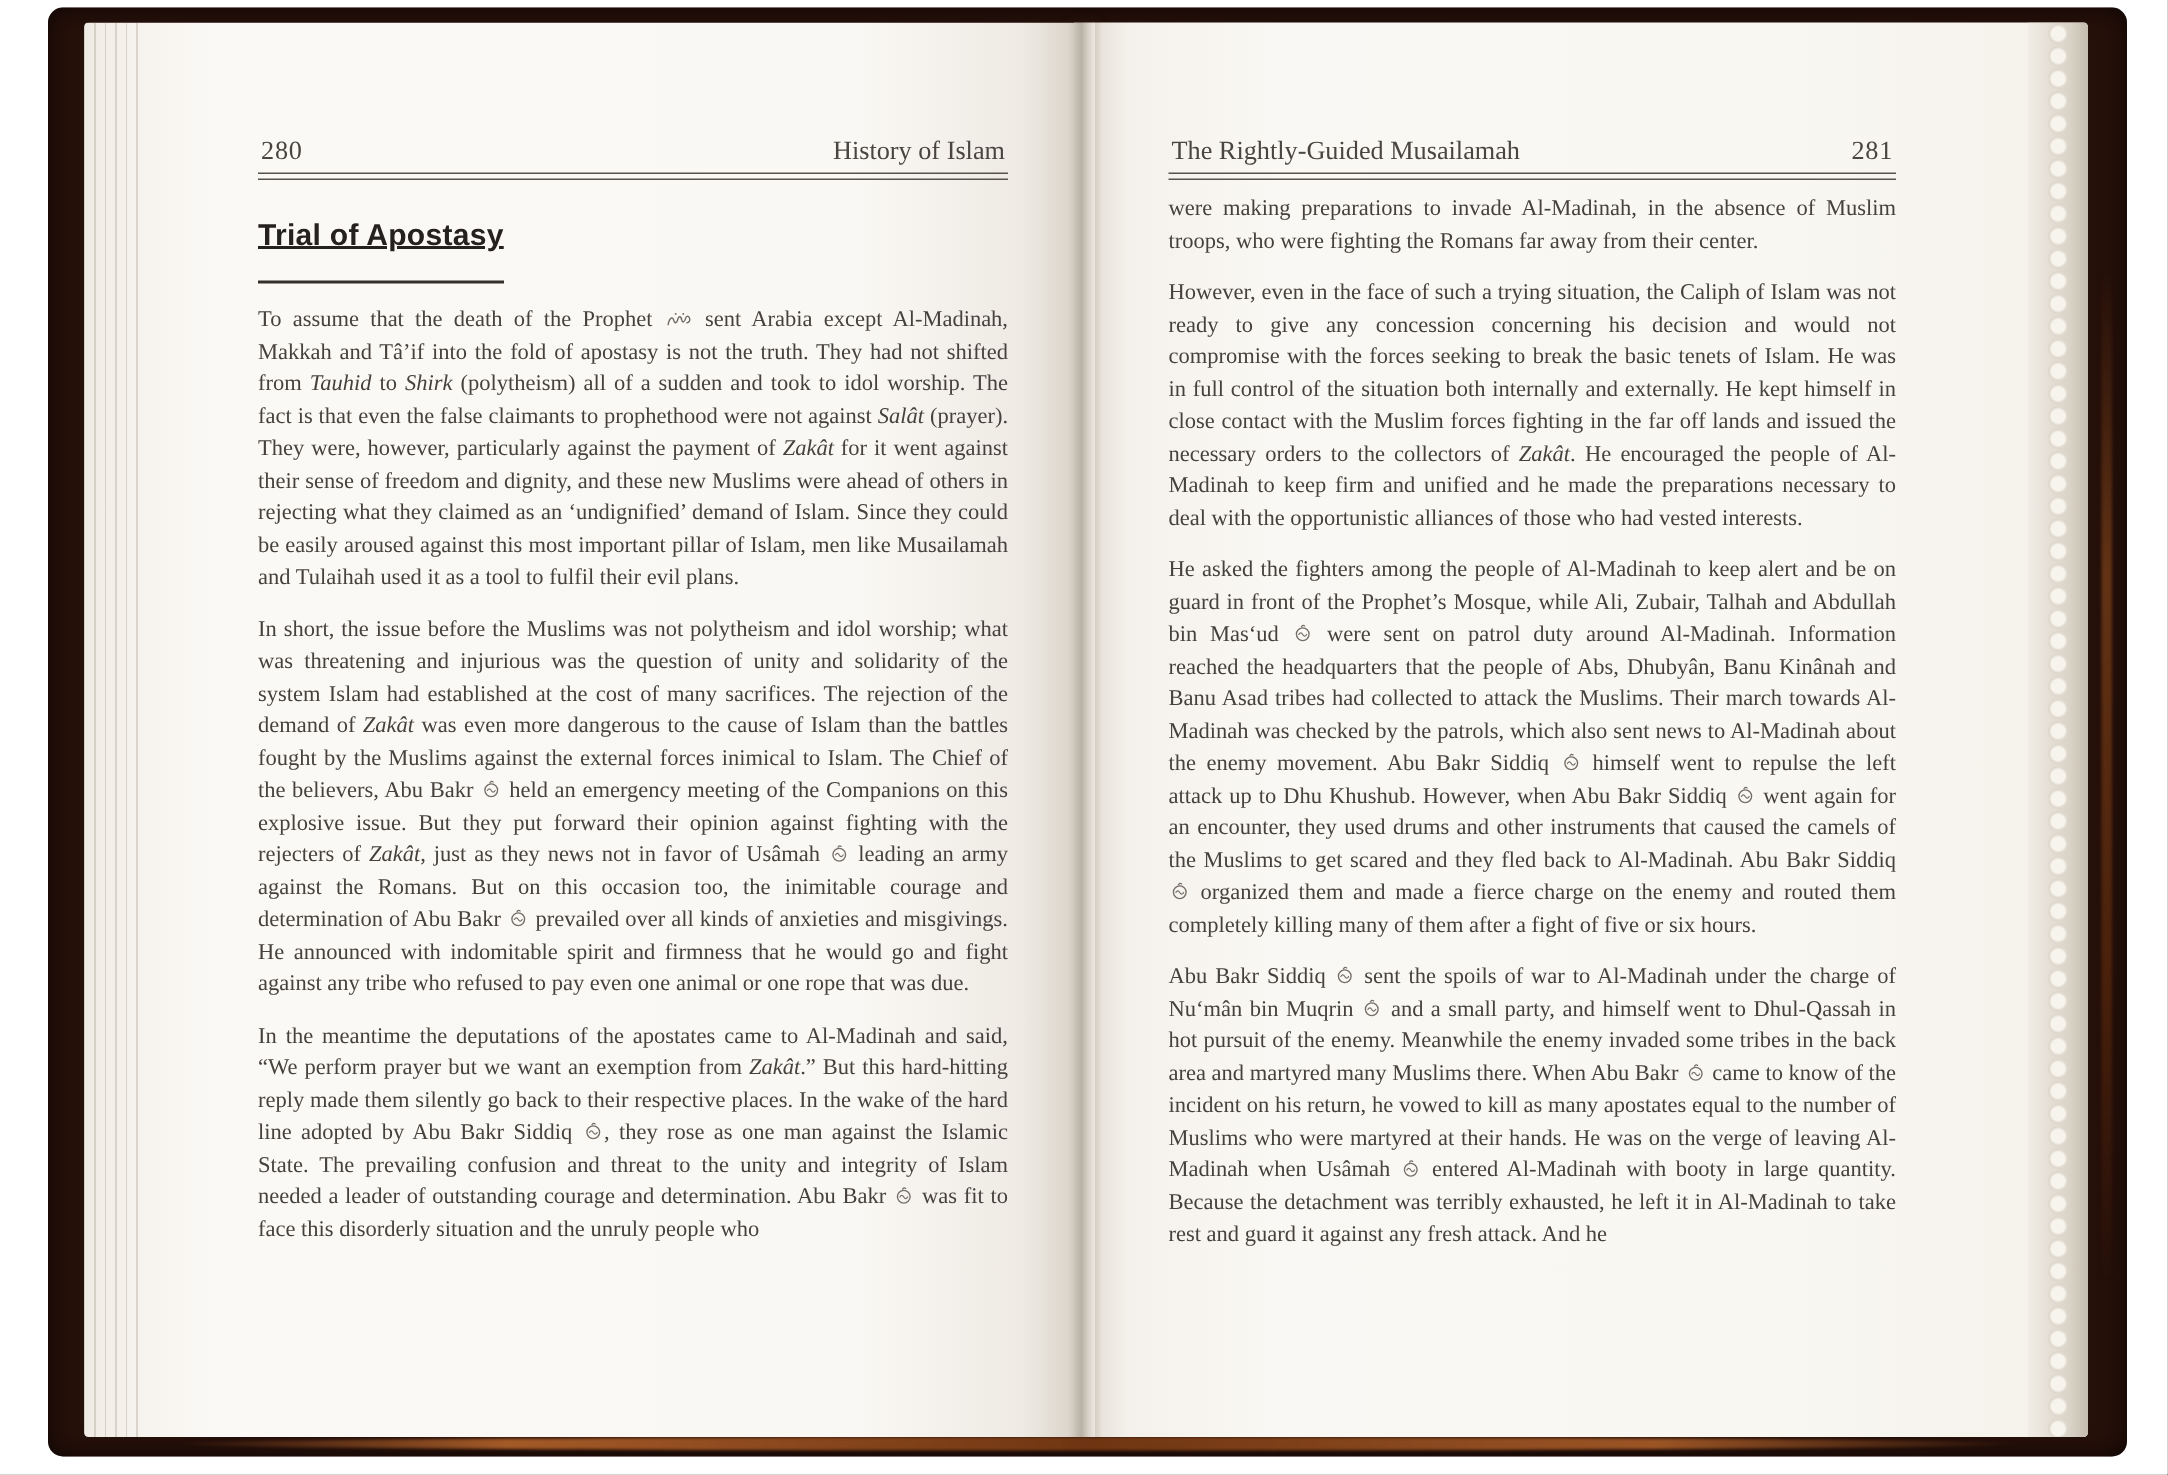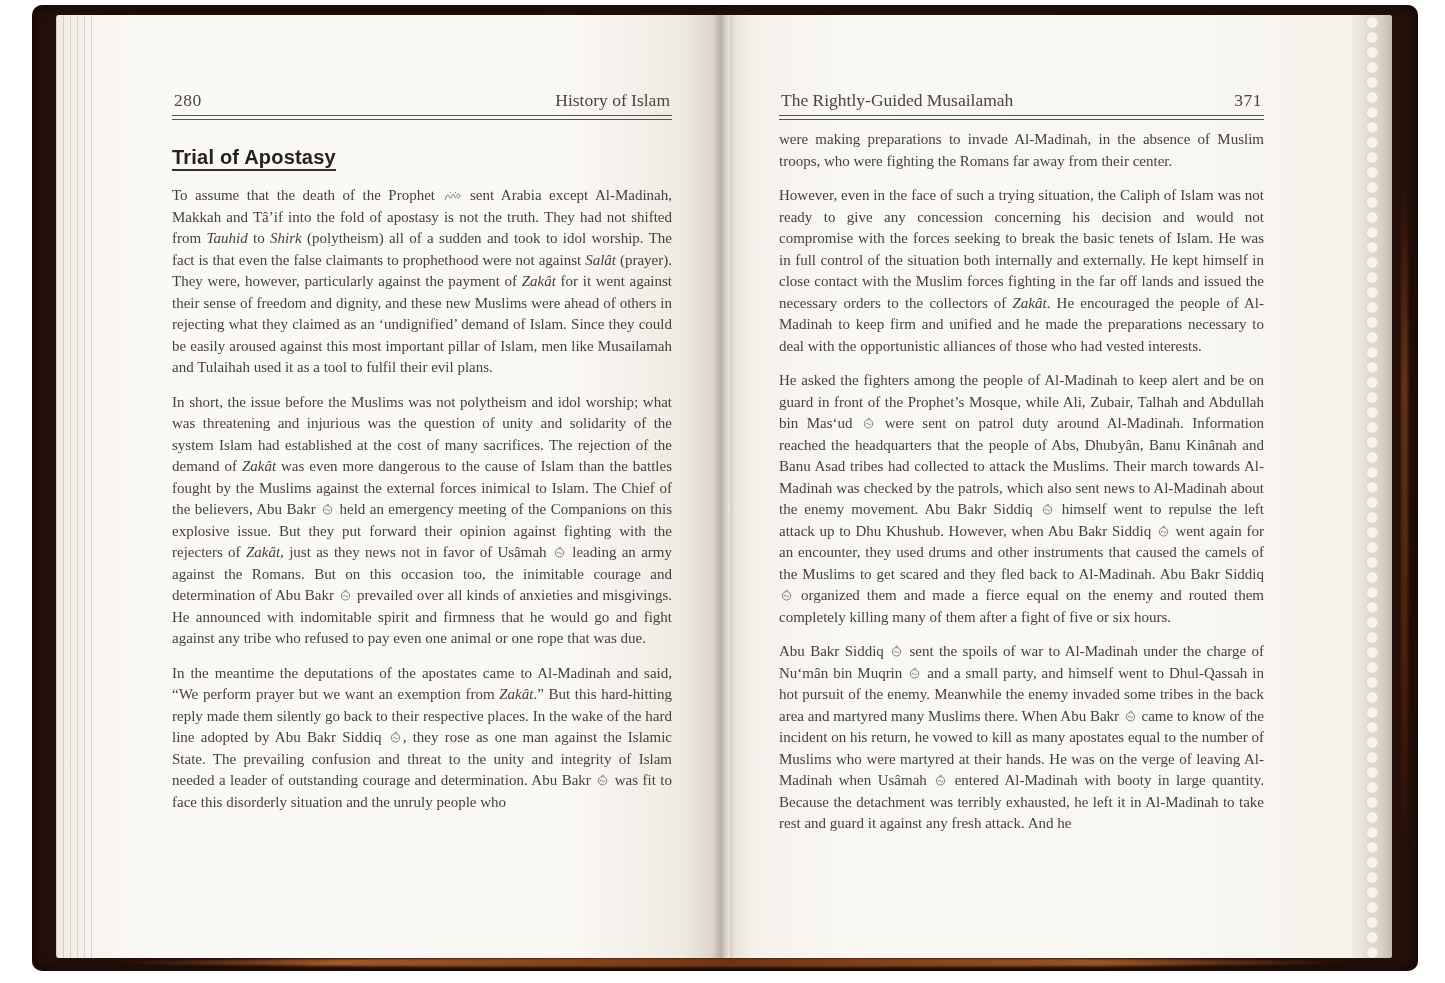--- a/index.html
+++ b/index.html
@@ -45,21 +45,21 @@
   
   .page-header{display:flex;justify-content:space-between;align-items:baseline;
       font-size:17.5px;color:#4a4540;padding:0 2px 4px 2px;gap:46px;}
   .running-title{}
   .page-num{font-style:normal;letter-spacing:.5px;}
   .double-rule{height:3px;border-top:1.4px solid #57524c;border-bottom:1.2px solid #57524c;
       margin-bottom:6px;}
   
   .section-heading{margin:26px 0 14px 0;font-family:"Liberation Sans", sans-serif;
       font-size:20px;font-weight:bold;color:#24211e;letter-spacing:.2px;}
-  .section-heading span{display:inline-block;border-bottom:2px solid #34302c;padding-bottom:0;}
+  .section-heading span{display:inline-block;border-bottom:2px solid #34302c;padding-bottom:18px;text-decoration:underline;}
   
   .body-text p{margin:0 0 13px 0;font-size:15px;line-height:21.5px;color:#45403c;
       color:#46413c;text-align:justify;}
   .body-text em{font-style:italic;}
   .first-par{margin-top:9px;}
   .hon{display:inline-block;vertical-align:-2px;line-height:0;padding:0 1px;}
   .hon svg{display:block;}
 </style>
 </head>
 <body>
@@ -111,21 +111,21 @@
                   <path d="M7 2.2 q1.2 -1.6 2.6 -0.6" stroke="#756e66" stroke-width="1" stroke-linecap="round"></path>
                 </svg></span><span> was fit to face this disorderly situation and the unruly people who</span></p>
         </div>
       </section>
 
       <div class="gutter"></div>
 
       <section class="page page-right">
         <header class="page-header">
           <span class="running-title">The Rightly-Guided Musailamah</span>
-          <span class="page-num">371</span>
+          <span class="page-num">281</span>
         </header>
         <div class="double-rule"></div>
 
         <div class="body-text first-par">
           <p><span>were making preparations to invade Al-Madinah, in the absence of Muslim troops, who were fighting the Romans far away from their center.</span></p>
           <p><span>However, even in the face of such a trying situation, the Caliph of Islam was not ready to give any concession concerning his decision and would not compromise with the forces seeking to break the basic tenets of Islam. He was in full control of the situation both internally and externally. He kept himself in close contact with the Muslim forces fighting in the far off lands and issued the necessary orders to the collectors of </span><em>Zakât</em><span>. He encouraged the people of Al-Madinah to keep firm and unified and he made the preparations necessary to deal with the opportunistic alliances of those who had vested interests.</span></p>
           <p><span>He asked the fighters among the people of Al-Madinah to keep alert and be on guard in front of the Prophet’s Mosque, while Ali, Zubair, Talhah and Abdullah bin Mas‘ud </span><span class="hon"><svg width="13" height="13" viewBox="0 0 16 16" fill="none">
                   <circle cx="8" cy="8.4" r="5.2" stroke="#756e66" stroke-width="1.1"></circle>
                   <path d="M4.8 8.6 q1.6 -2.6 3.2 0 q1.6 2.6 3.2 0" stroke="#756e66" stroke-width="1" stroke-linecap="round"></path>
                   <path d="M7 2.2 q1.2 -1.6 2.6 -0.6" stroke="#756e66" stroke-width="1" stroke-linecap="round"></path>
@@ -134,21 +134,21 @@
                   <path d="M4.8 8.6 q1.6 -2.6 3.2 0 q1.6 2.6 3.2 0" stroke="#756e66" stroke-width="1" stroke-linecap="round"></path>
                   <path d="M7 2.2 q1.2 -1.6 2.6 -0.6" stroke="#756e66" stroke-width="1" stroke-linecap="round"></path>
                 </svg></span><span> himself went to repulse the left attack up to Dhu Khushub. However, when Abu Bakr Siddiq </span><span class="hon"><svg width="13" height="13" viewBox="0 0 16 16" fill="none">
                   <circle cx="8" cy="8.4" r="5.2" stroke="#756e66" stroke-width="1.1"></circle>
                   <path d="M4.8 8.6 q1.6 -2.6 3.2 0 q1.6 2.6 3.2 0" stroke="#756e66" stroke-width="1" stroke-linecap="round"></path>
                   <path d="M7 2.2 q1.2 -1.6 2.6 -0.6" stroke="#756e66" stroke-width="1" stroke-linecap="round"></path>
                 </svg></span><span> went again for an encounter, they used drums and other instruments that caused the camels of the Muslims to get scared and they fled back to Al-Madinah. Abu Bakr Siddiq </span><span class="hon"><svg width="13" height="13" viewBox="0 0 16 16" fill="none">
                   <circle cx="8" cy="8.4" r="5.2" stroke="#756e66" stroke-width="1.1"></circle>
                   <path d="M4.8 8.6 q1.6 -2.6 3.2 0 q1.6 2.6 3.2 0" stroke="#756e66" stroke-width="1" stroke-linecap="round"></path>
                   <path d="M7 2.2 q1.2 -1.6 2.6 -0.6" stroke="#756e66" stroke-width="1" stroke-linecap="round"></path>
-                </svg></span><span> organized them and made a fierce equal on the enemy and routed them completely killing many of them after a fight of five or six hours.</span></p>
+                </svg></span><span> organized them and made a fierce charge on the enemy and routed them completely killing many of them after a fight of five or six hours.</span></p>
           <p><span>Abu Bakr Siddiq </span><span class="hon"><svg width="13" height="13" viewBox="0 0 16 16" fill="none">
                   <circle cx="8" cy="8.4" r="5.2" stroke="#756e66" stroke-width="1.1"></circle>
                   <path d="M4.8 8.6 q1.6 -2.6 3.2 0 q1.6 2.6 3.2 0" stroke="#756e66" stroke-width="1" stroke-linecap="round"></path>
                   <path d="M7 2.2 q1.2 -1.6 2.6 -0.6" stroke="#756e66" stroke-width="1" stroke-linecap="round"></path>
                 </svg></span><span> sent the spoils of war to Al-Madinah under the charge of Nu‘mân bin Muqrin </span><span class="hon"><svg width="13" height="13" viewBox="0 0 16 16" fill="none">
                   <circle cx="8" cy="8.4" r="5.2" stroke="#756e66" stroke-width="1.1"></circle>
                   <path d="M4.8 8.6 q1.6 -2.6 3.2 0 q1.6 2.6 3.2 0" stroke="#756e66" stroke-width="1" stroke-linecap="round"></path>
                   <path d="M7 2.2 q1.2 -1.6 2.6 -0.6" stroke="#756e66" stroke-width="1" stroke-linecap="round"></path>
                 </svg></span><span> and a small party, and himself went to Dhul-Qassah in hot pursuit of the enemy. Meanwhile the enemy invaded some tribes in the back area and martyred many Muslims there. When Abu Bakr </span><span class="hon"><svg width="13" height="13" viewBox="0 0 16 16" fill="none">
                   <circle cx="8" cy="8.4" r="5.2" stroke="#756e66" stroke-width="1.1"></circle>

